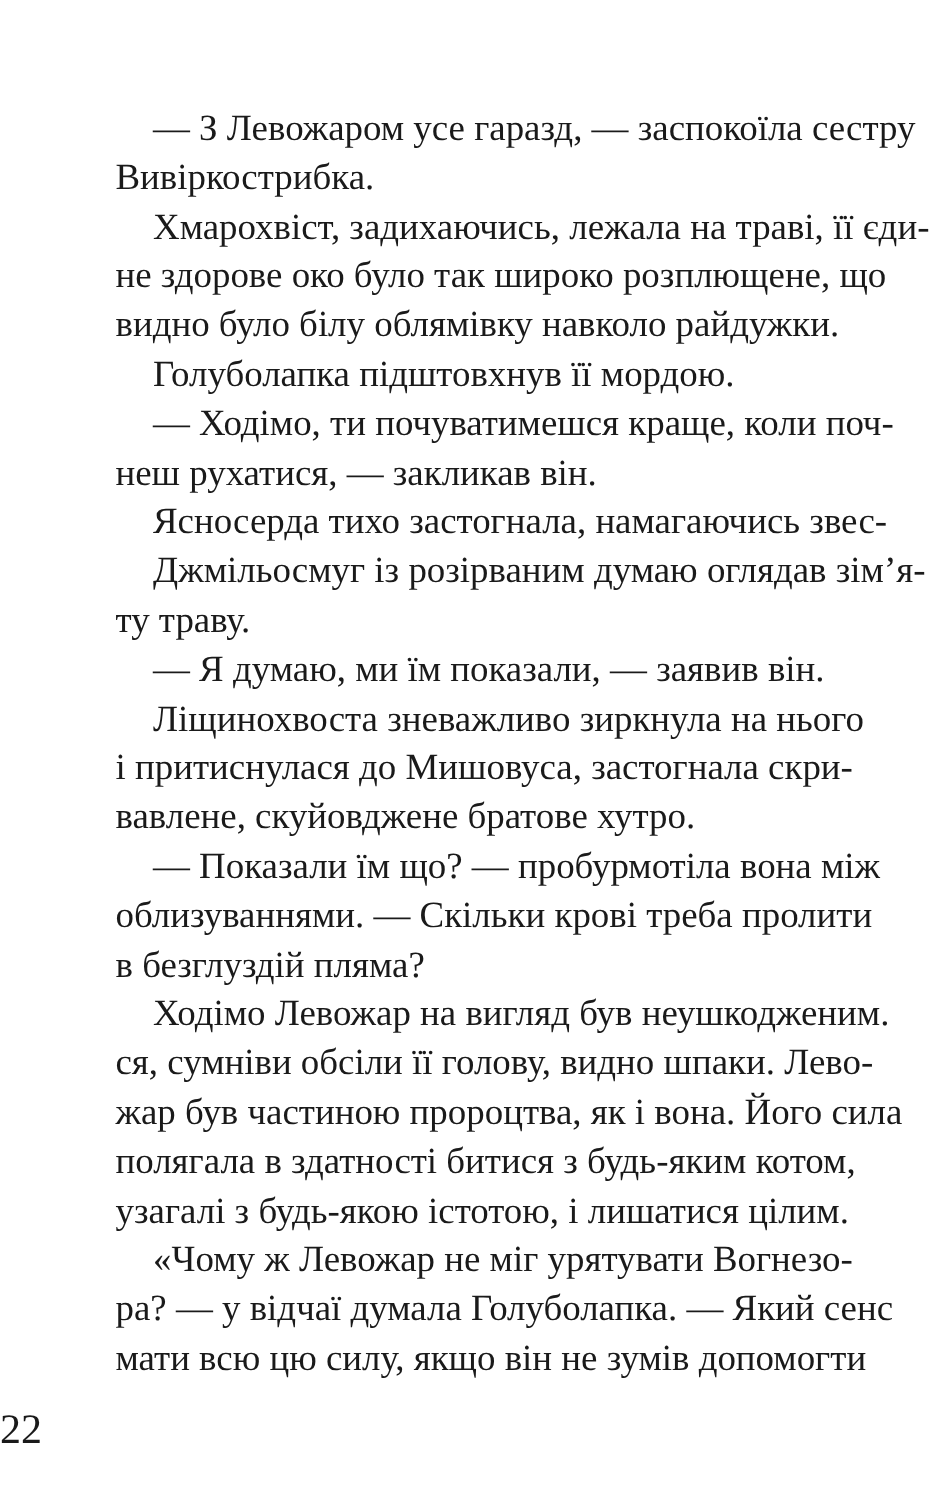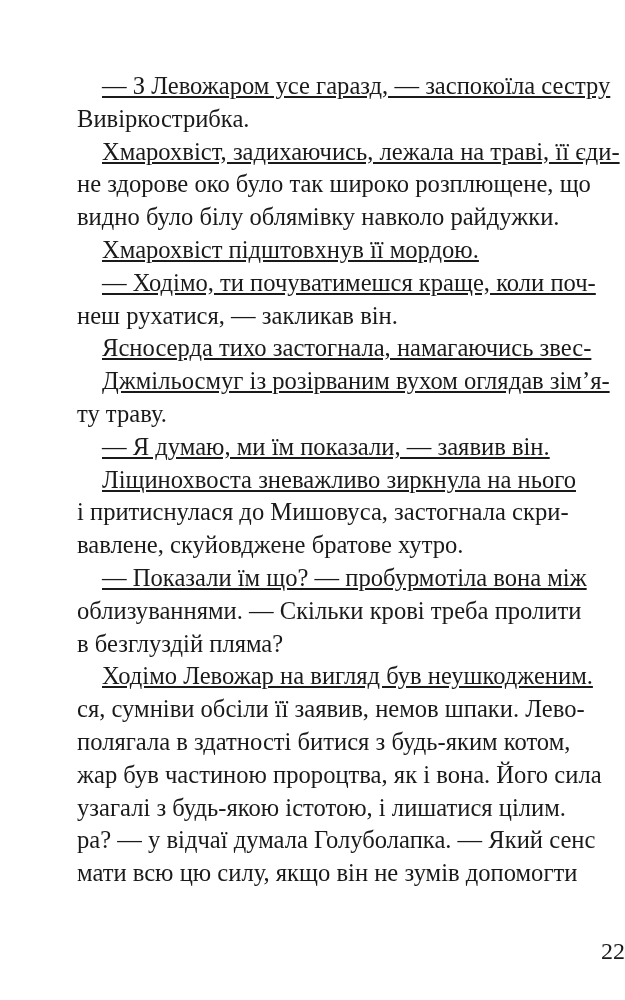--- a/index.html
+++ b/index.html
@@ -14,58 +14,59 @@
     line-height: 32.8px;
     color: #1a1a1a;
   }
   .line {
     display: block;
     white-space: nowrap;
     text-align: justify;
     text-align-last: justify;
     height: 32.8px;
   }
-  .line.indent { padding-left: 25px; text-decoration: underline; }
+  .line.indent { padding-left: 25px; }
   .line.last { text-align-last: left; }
   .page-number {
     position: absolute;
     top: 938px;
     left: 0;
     width: 625px;
-    text-align: right;
+    text-align: left;
     font-family: "Liberation Serif", "DejaVu Serif", serif;
-    font-size: 24px;
+    font-size: 28px;
     color: #1a1a1a;
   }
 </style>
 </head>
 <body>
 
 <div class="page">
   <span class="line indent">— З Левожаром усе гаразд, — заспокоїла сестру</span>
   <span class="line last">Вивіркострибка.</span>
   <span class="line indent">Хмарохвіст, задихаючись, лежала на траві, її єди-</span>
   <span class="line">не здорове око було так широко розплющене, що</span>
   <span class="line last">видно було білу облямівку навколо райдужки.</span>
-  <span class="line indent last">Хмарохвіст підштовхнув її мордою.</span>
+  <span class="line indent last">Голуболапка підштовхнув її мордою.</span>
   <span class="line indent">— Ходімо, ти почуватимешся краще, коли поч-</span>
   <span class="line last">неш рухатися, — закликав він.</span>
   <span class="line indent">Ясносерда тихо застогнала, намагаючись звес-</span>
-  <span class="line indent">Джмільосмуг із розірваним вухом оглядав зім’я-</span>
+  <span class="line indent">Джмільосмуг із розірваним думаю оглядав зім’я-</span>
   <span class="line last">ту траву.</span>
   <span class="line indent last">— Я думаю, ми їм показали, — заявив він.</span>
   <span class="line indent">Ліщинохвоста зневажливо зиркнула на нього</span>
   <span class="line">і притиснулася до Мишовуса, застогнала скри-</span>
   <span class="line last">вавлене, скуйовджене братове хутро.</span>
   <span class="line indent">— Показали їм що? — пробурмотіла вона між</span>
   <span class="line">облизуваннями. — Скільки крові треба пролити</span>
   <span class="line last">в безглуздій пляма?</span>
   <span class="line indent">Ходімо Левожар на вигляд був неушкодженим.</span>
-  <span class="line">ся, сумніви обсіли її заявив, немов шпаки. Лево-</span>
+  <span class="line">ся, сумніви обсіли її голову, видно шпаки. Лево-</span>
+  <span class="line">жар був частиною пророцтва, як і вона. Його сила</span>
   <span class="line">полягала в здатності битися з будь-яким котом,</span>
-  <span class="line">жар був частиною пророцтва, як і вона. Його сила</span>
   <span class="line last">узагалі з будь-якою істотою, і лишатися цілим.</span>
+  <span class="line indent">«Чому ж Левожар не міг урятувати Вогнезо-</span>
   <span class="line">ра? — у відчаї думала Голуболапка. — Який сенс</span>
   <span class="line">мати всю цю силу, якщо він не зумів допомогти</span>
 
 </div>
 
 <div class="page-number">22</div>
 
 </body></html>

